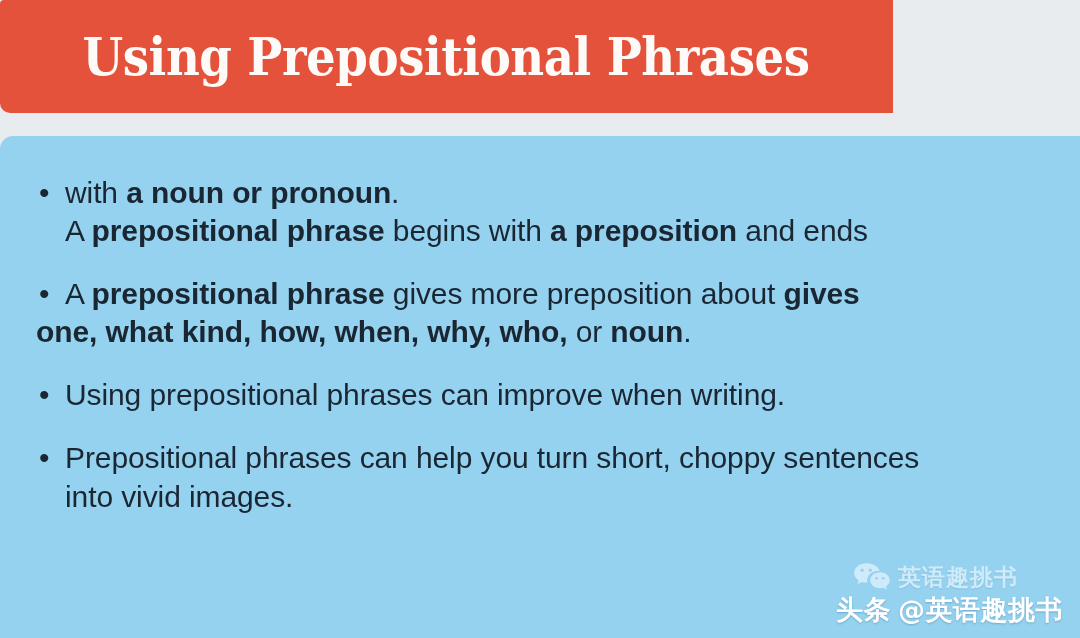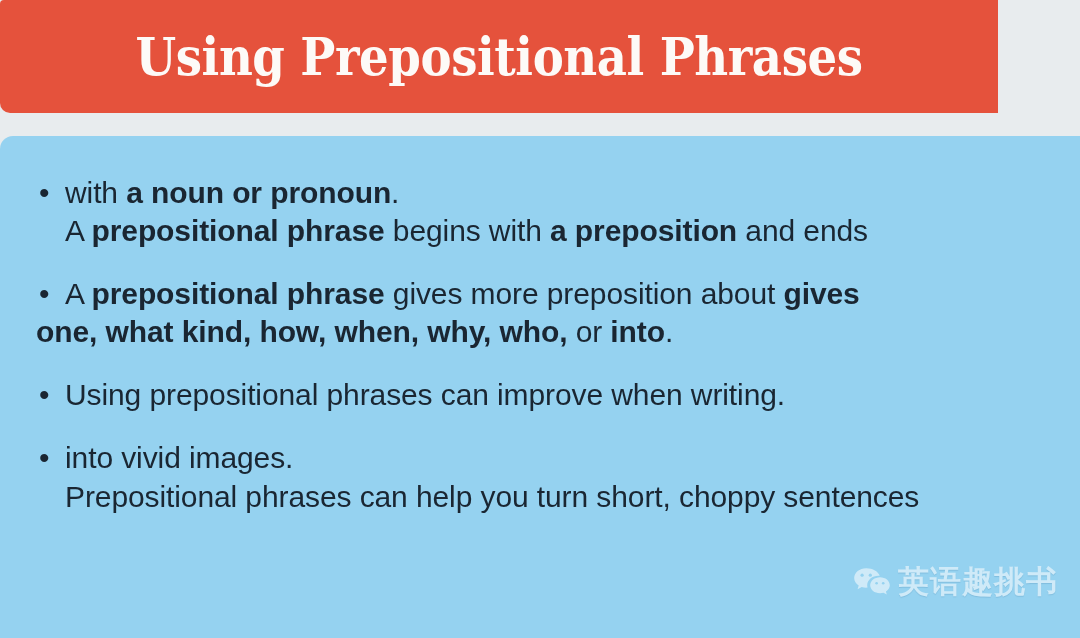--- a/index.html
+++ b/index.html
@@ -16,21 +16,21 @@
     height: 638px;
     overflow: hidden;
     background: #e8ecee;
   }
 
   
   .banner {
     position: absolute;
     left: 0;
     top: 0;
-    width: 998px;
+    width: 893px;
     height: 113px;
     background: #e5523c;
     border-bottom-left-radius: 10px;
     border-top-left-radius: 4px;
     display: flex;
     align-items: center;
     justify-content: center;
   }
   .banner-title {
     font-family: "DejaVu Serif", "Liberation Serif", serif;
@@ -108,21 +108,21 @@
     width: 40px;
     height: 32px;
     position: relative;
     flex: none;
   }
   .wm-upper .wechat-logo svg {
     display: block;
   }
   .wm-upper .wm-upper-text {
     font-family: "DejaVu Sans", sans-serif;
-    font-size: 31px;
+    font-size: 23px;
     font-weight: 700;
     color: #ffffff;
     letter-spacing: 1px;
     text-shadow: 0 1px 1px rgba(80,140,180,0.55);
     white-space: nowrap;
   }
 
   .wm-lower {
     position: absolute;
     left: 836px;
@@ -155,44 +155,48 @@
   <div class="panel">
     <div class="bullets" id="bullet-list">
         <div class="bullet">
           <span class="dot">•</span>
           <span class="line"><span>with </span><b>a noun or pronoun</b><span>.</span></span>
           <span class="line"><span>A </span><b>prepositional phrase</b><span> begins with </span><b>a preposition</b><span> and ends</span></span>
         </div>
         <div class="bullet hanging">
           <span class="dot">•</span>
           <span class="line"><span>A </span><b>prepositional phrase</b><span> gives more preposition about </span><b>gives</b></span>
-          <span class="line outdent"><b>one, what kind, how, when, why, who,</b><span> or </span><b>into</b><span>.</span></span>
+          <span class="line outdent"><b>one, what kind, how, when, why, who,</b><span> or </span><b>noun</b><span>.</span></span>
         </div>
         <div class="bullet">
           <span class="dot">•</span>
           <span class="line"><span>Using prepositional phrases can improve when writing.</span></span>
         </div>
         <div class="bullet">
           <span class="dot">•</span>
+          <span class="line"><span>Prepositional phrases can help you turn short, choppy sentences</span></span>
           <span class="line"><span>into vivid images.</span></span>
-          <span class="line"><span>Prepositional phrases can help you turn short, choppy sentences</span></span>
         </div>
       </div>
   </div>
 
   <div class="wm-upper">
     <span class="wechat-logo">
       <svg width="40" height="32" viewBox="0 0 40 32" aria-hidden="true">
         <g fill="#ffffff">
           <path d="M14.2 2.2C7.6 2.2 2.2 6.6 2.2 12c0 3.1 1.8 5.8 4.5 7.6l-1.1 3.6 4.1-2.1c1.4.4 2.9.6 4.5.6.5 0 1 0 1.4-.1-.3-.8-.4-1.6-.4-2.5 0-5.2 5-9.4 11.2-9.4.4 0 .9 0 1.3.1C26.4 5.6 20.9 2.2 14.2 2.2z"></path>
           <circle cx="10.1" cy="9.2" r="1.6" fill="#95d2f0"></circle>
           <circle cx="18.3" cy="9.2" r="1.6" fill="#95d2f0"></circle>
           <path d="M37.8 19.2c0-4.4-4.4-8-9.8-8s-9.8 3.6-9.8 8 4.4 8 9.8 8c1.2 0 2.4-.2 3.5-.5l3.3 1.7-.9-2.9c2.3-1.5 3.9-3.7 3.9-6.3z"></path>
           <circle cx="24.6" cy="17.2" r="1.3" fill="#95d2f0"></circle>
           <circle cx="31.2" cy="17.2" r="1.3" fill="#95d2f0"></circle>
         </g>
       </svg>
     </span>
     <span class="wm-upper-text">英语趣挑书</span>
   </div>
 
+  <div class="wm-lower">
+    <span class="wm-brand">头条</span>
+    <span class="wm-handle">@英语趣挑书</span>
+  </div>
 
 </div>
 
 </body></html>

